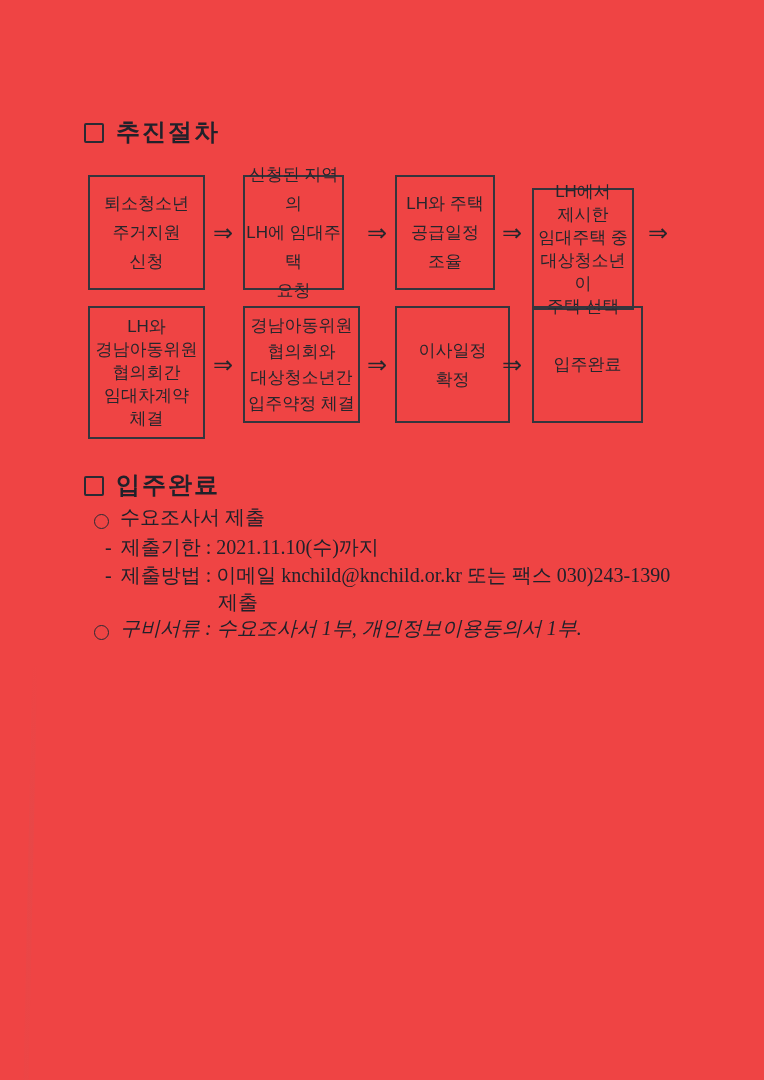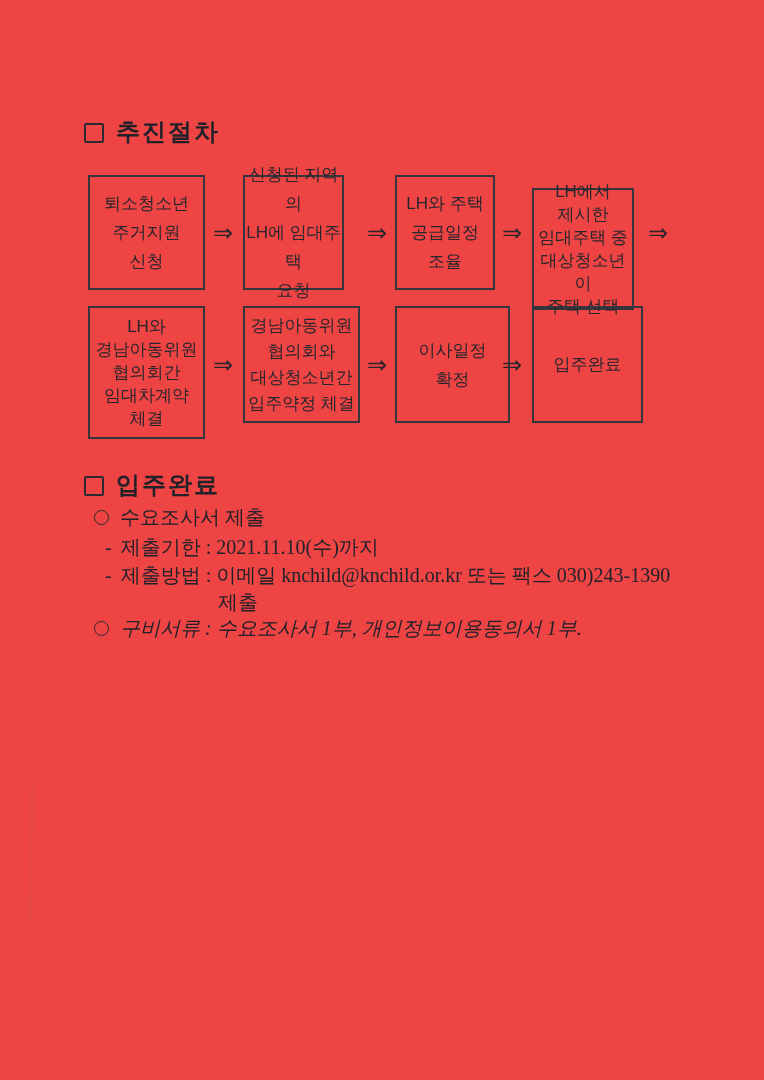--- a/index.html
+++ b/index.html
@@ -86,21 +86,21 @@
   .a3 { left: 512px; top: 233px; }
   .a4 { left: 658px; top: 233px; }
   .a5 { left: 223px; top: 365px; }
   .a6 { left: 377px; top: 365px; }
   .a7 { left: 512px; top: 365px; }
 
   
   .text-row {
     position: absolute;
     display: flex;
-    align-items: flex-start;
+    align-items: flex-end;
     font-size: 20px;
     line-height: 24px;
     white-space: nowrap;
   }
   .circle-marker {
     width: 13px;
     height: 13px;
     border: 1.5px solid #2a2a33;
     border-radius: 50%;
     margin-top: 5px;

